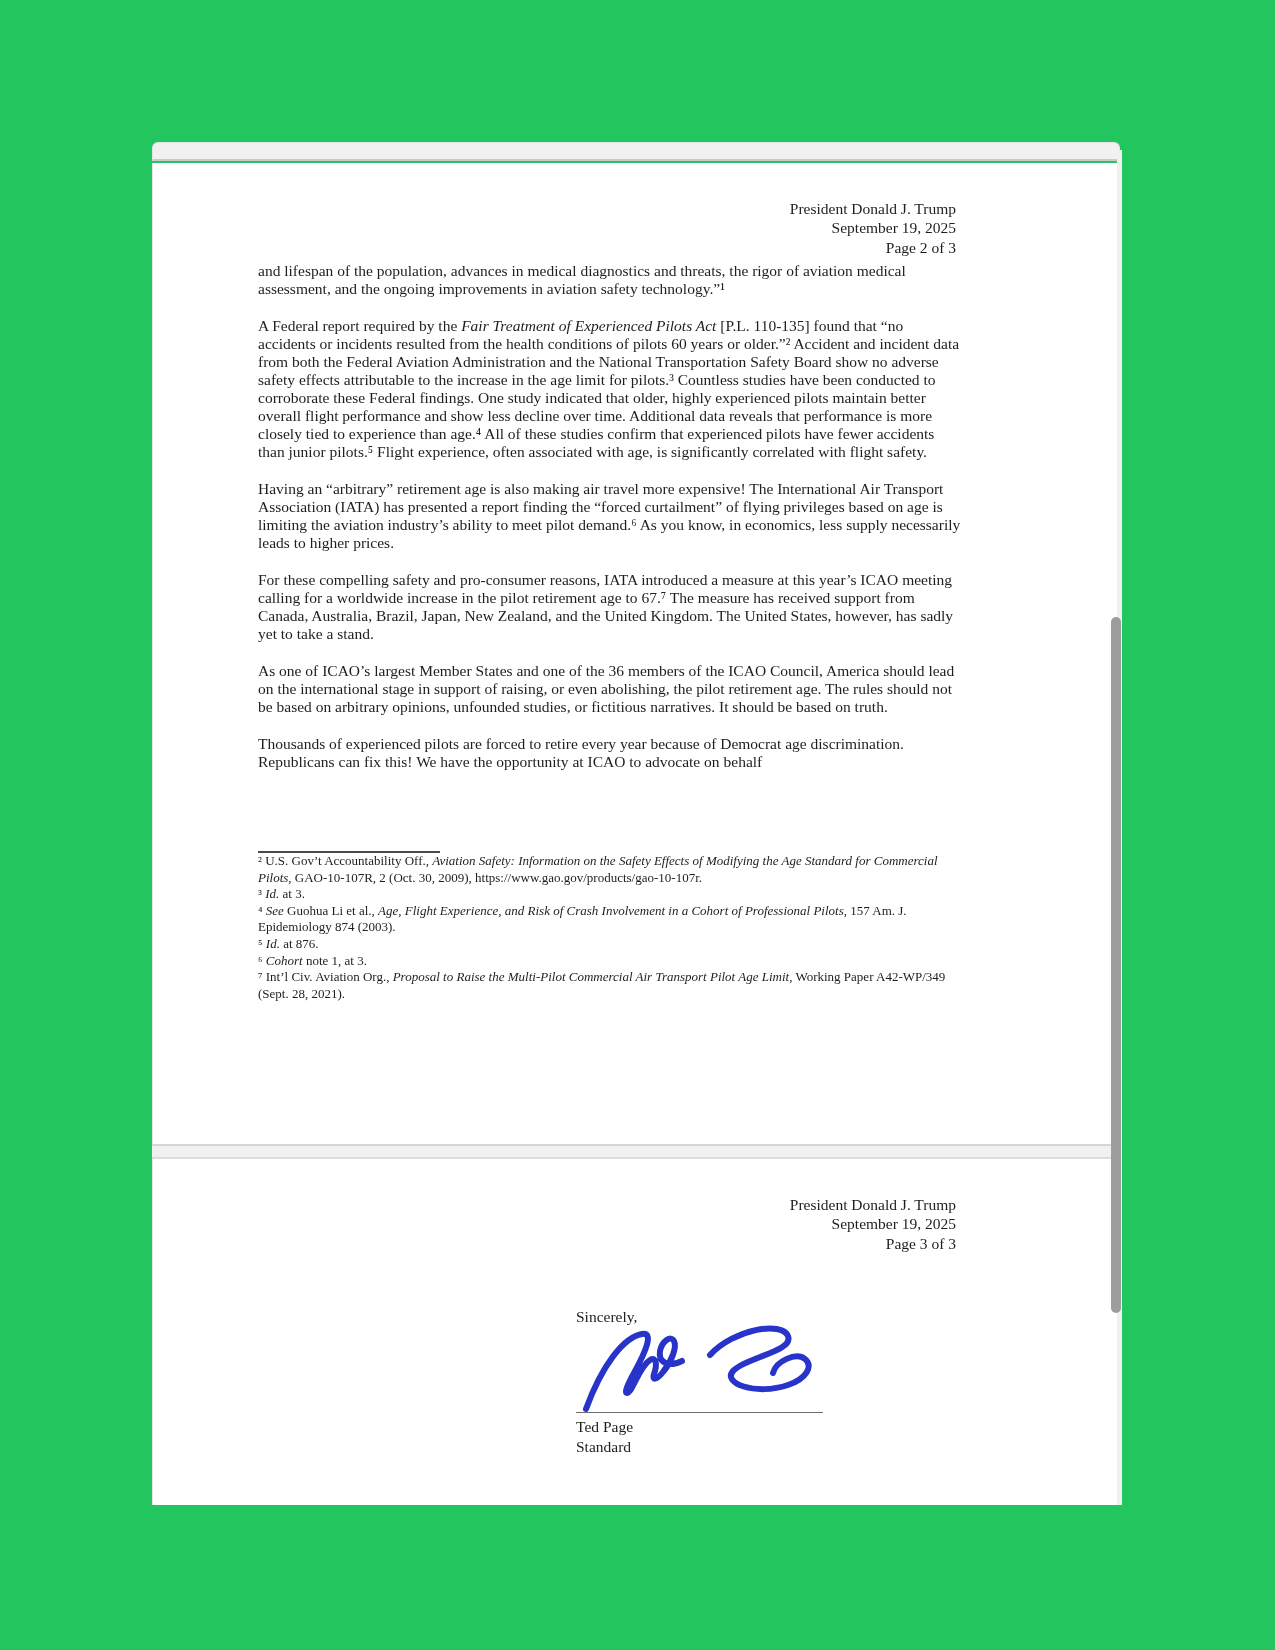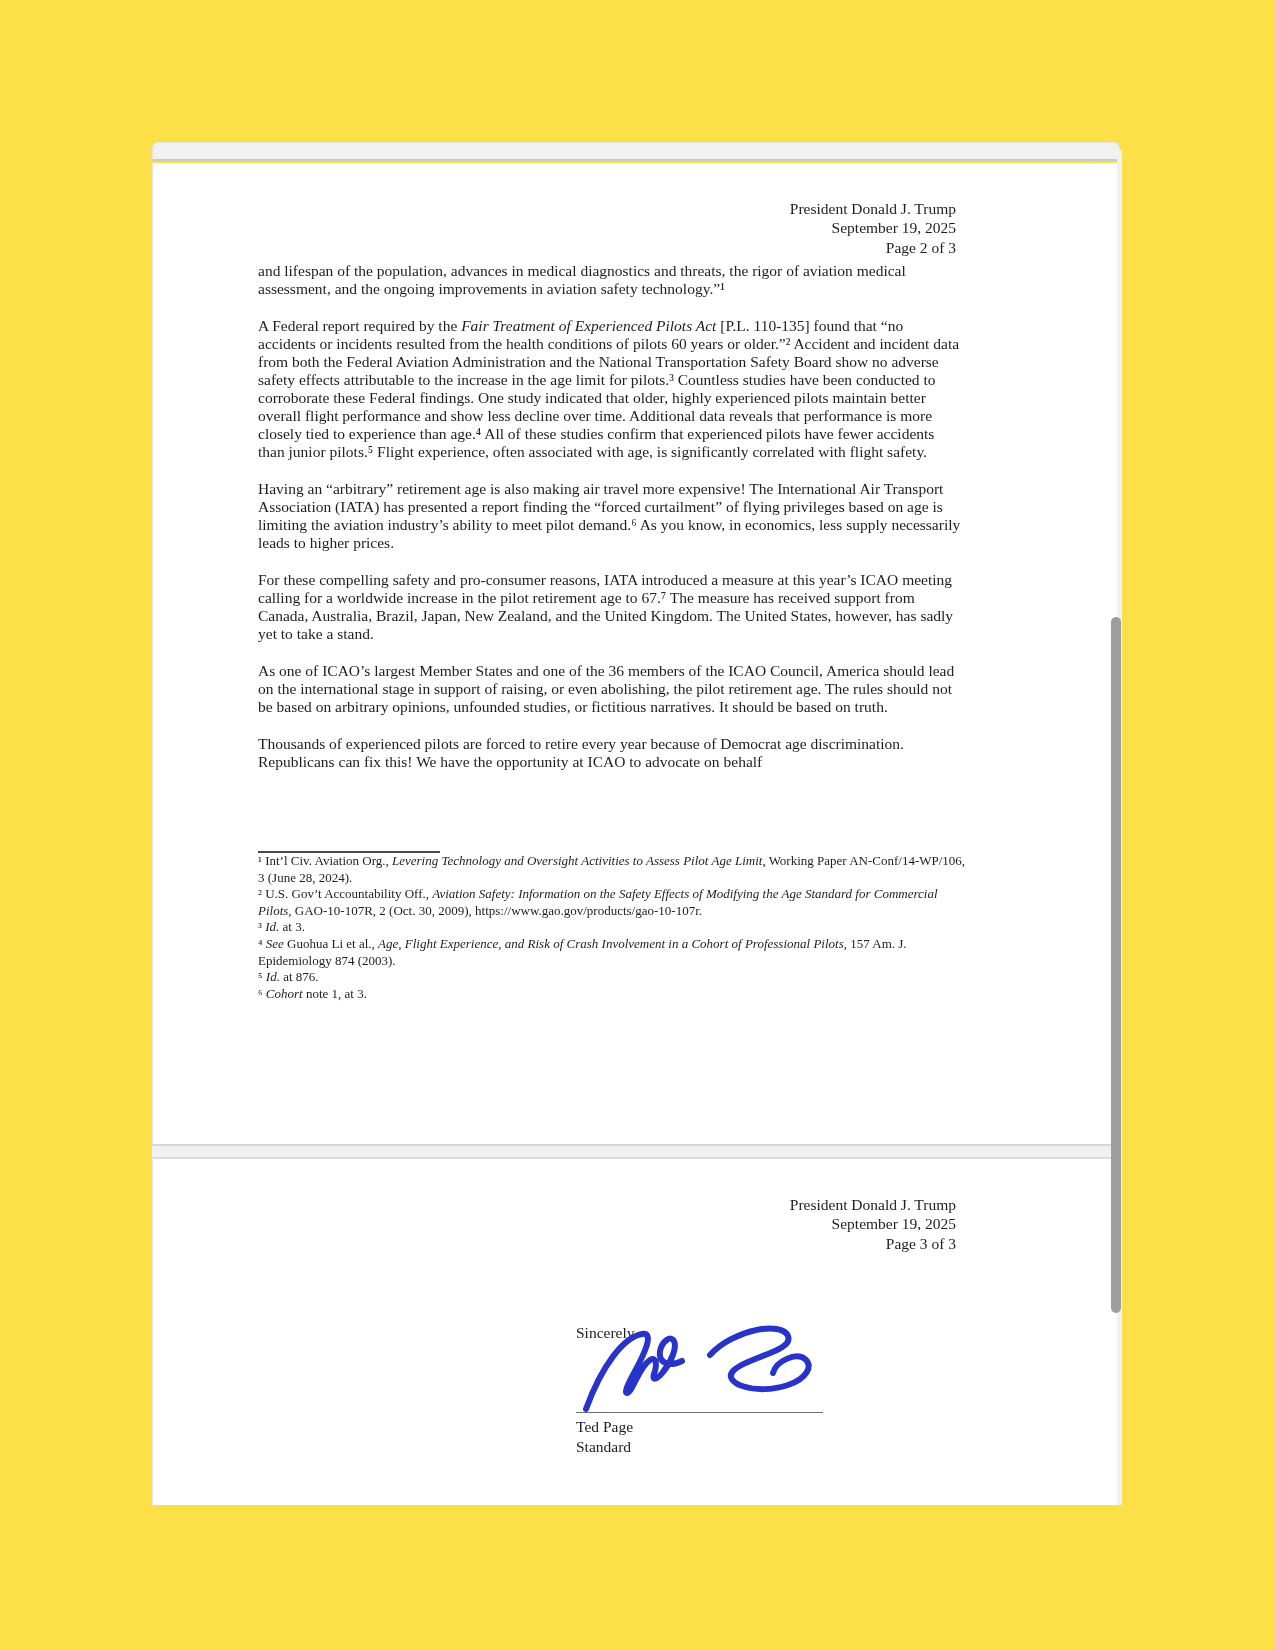--- a/index.html
+++ b/index.html
@@ -1,17 +1,17 @@
 <!DOCTYPE html>
 <html><head>
 <meta charset="utf-8">
 <style>
   html,body{margin:0;padding:0;background:#fff;}
   .screen{
-    position:relative;width:1275px;height:1650px;background:#fde047;
+    position:relative;width:1275px;height:1650px;background:#22c55e;
     font-family:"Liberation Serif","DejaVu Serif",serif;color:#222;overflow:hidden;
   }
   
   .prev-page-edge{
     position:absolute;left:152px;top:142px;width:968px;height:19px;
     background:#f1f1f1;border:1px solid #e3e3e3;border-bottom:2px solid #c9c9c9;
     border-radius:6px 6px 0 0;box-sizing:border-box;
   }
   .page{
     position:absolute;left:152px;width:968px;background:#ffffff;
@@ -40,21 +40,21 @@
   .footnote-block{
     position:absolute;left:105px;top:688px;width:712px;
     font-size:13px;line-height:16.6px;color:#1e1e1e;
   }
   .footnote-rule{
     width:182px;height:0;border-top:2px solid #4a4a4a;margin:0 0 7px 0;
   }
   .footnote-block div{margin:0;}
   
   .sig-area{position:absolute;left:423px;top:148px;width:430px;height:190px;}
-  .closing-line{font-size:15.5px;line-height:19.6px;color:#1e1e1e;margin-top:16px;}
+  .closing-line{font-size:15.5px;line-height:19.6px;color:#1e1e1e;}
   .signature-svg{position:absolute;left:0px;top:14px;width:290px;height:92px;}
   .sig-rule{position:absolute;left:0px;top:105px;width:247px;height:1px;background:#6d6d6d;}
   .signer-name{position:absolute;left:0px;top:110px;font-size:15.5px;line-height:19.6px;color:#1e1e1e;}
   .signer-title{position:absolute;left:0px;top:130px;font-size:15.5px;line-height:19.6px;color:#1e1e1e;}
   
   .scrollbar-track{
     position:absolute;left:1117px;top:150px;width:5px;height:1355px;
     background:#f0f0f0;
   }
   .scrollbar-thumb{
@@ -79,26 +79,26 @@
     <div class="body-copy">
       <p>and lifespan of the population, advances in medical diagnostics and threats, the rigor of aviation medical assessment, and the ongoing improvements in aviation safety technology.”¹</p>
       <p>A Federal report required by the <em>Fair Treatment of Experienced Pilots Act</em> [P.L. 110-135] found that “no accidents or incidents resulted from the health conditions of pilots 60 years or older.”² Accident and incident data from both the Federal Aviation Administration and the National Transportation Safety Board show no adverse safety effects attributable to the increase in the age limit for pilots.³ Countless studies have been conducted to corroborate these Federal findings. One study indicated that older, highly experienced pilots maintain better overall flight performance and show less decline over time. Additional data reveals that performance is more closely tied to experience than age.⁴ All of these studies confirm that experienced pilots have fewer accidents than junior pilots.⁵ Flight experience, often associated with age, is significantly correlated with flight safety.</p>
       <p>Having an “arbitrary” retirement age is also making air travel more expensive! The International Air Transport Association (IATA) has presented a report finding the “forced curtailment” of flying privileges based on age is limiting the aviation industry’s ability to meet pilot demand.⁶ As you know, in economics, less supply necessarily leads to higher prices.</p>
       <p>For these compelling safety and pro-consumer reasons, IATA introduced a measure at this year’s ICAO meeting calling for a worldwide increase in the pilot retirement age to 67.⁷ The measure has received support from Canada, Australia, Brazil, Japan, New Zealand, and the United Kingdom. The United States, however, has sadly yet to take a stand.</p>
       <p>As one of ICAO’s largest Member States and one of the 36 members of the ICAO Council, America should lead on the international stage in support of raising, or even abolishing, the pilot retirement age. The rules should not be based on arbitrary opinions, unfounded studies, or fictitious narratives. It should be based on truth.</p>
       <p>Thousands of experienced pilots are forced to retire every year because of Democrat age discrimination. Republicans can fix this! We have the opportunity at ICAO to advocate on behalf</p>
     </div>
     <div class="footnote-block">
       <div class="footnote-rule"></div>
-      <div>¹ Int’l Civ. Aviation Org., <em>Levering Technology and Oversight Activities to Assess Pilot Age Limit</em>, Working Paper AN-Conf/14-WP/106, 3 (June 28, 2024).</div>
       <div>² U.S. Gov’t Accountability Off., <em>Aviation Safety: Information on the Safety Effects of Modifying the Age Standard for Commercial Pilots</em>, GAO-10-107R, 2 (Oct. 30, 2009), https://www.gao.gov/products/gao-10-107r.</div>
       <div>³ <em>Id.</em> at 3.</div>
       <div>⁴ <em>See</em> Guohua Li et al., <em>Age, Flight Experience, and Risk of Crash Involvement in a Cohort of Professional Pilots</em>, 157 Am. J. Epidemiology 874 (2003).</div>
       <div>⁵ <em>Id.</em> at 876.</div>
       <div>⁶ <em>Cohort</em> note 1, at 3.</div>
+      <div>⁷ Int’l Civ. Aviation Org., <em>Proposal to Raise the Multi-Pilot Commercial Air Transport Pilot Age Limit</em>, Working Paper A42-WP/349 (Sept. 28, 2021).</div>
     </div>
   </div>
 
   <div class="page-gap"></div>
 
   <div class="page page3">
     <div class="letter-head">
       <div>President Donald J. Trump</div>
       <div>September 19, 2025</div>
       <div>Page 3 of 3</div>

